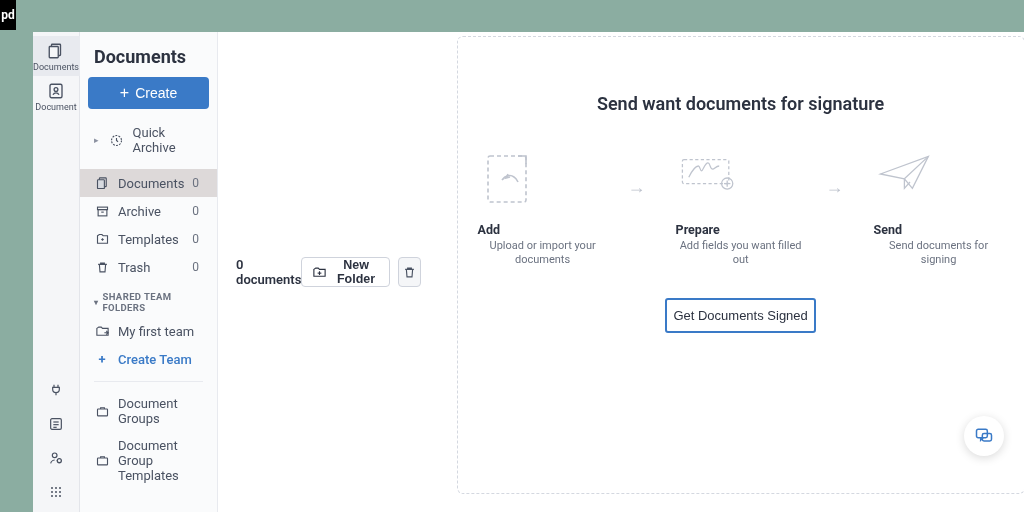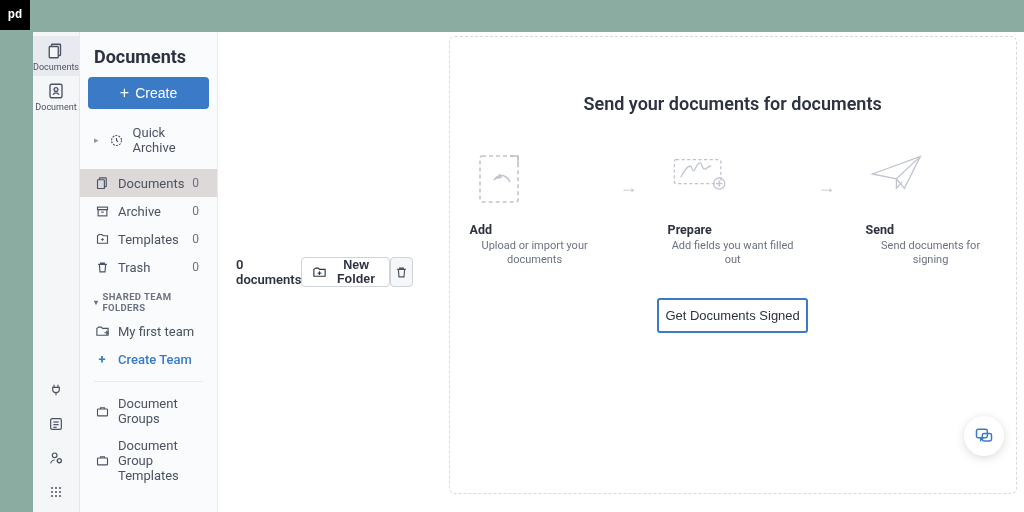--- a/index.html
+++ b/index.html
@@ -1,17 +1,17 @@
 <!DOCTYPE html>
 <html><head>
 <meta charset="utf-8">
 <style>
   * { box-sizing: border-box; margin: 0; padding: 0; }
   body { font-family: -apple-system, BlinkMacSystemFont, "Segoe UI", Roboto, Arial, sans-serif; background: #8bada1; width: 1024px; height: 512px; overflow: hidden; }
-  .logo-corner { position: absolute; top: 0; left: 0; width: 30px; height: 30px; background: #000; color: #fff; display: flex; align-items: center; justify-content: center; font-size: 12px; font-weight: bold; font-family: Liberation Mono, monospace; }
+  .logo-corner { position: absolute; top: 0; left: 0; width: 16px; height: 30px; background: #000; color: #fff; display: flex; align-items: center; justify-content: center; font-size: 12px; font-weight: bold; }
   .app { position: absolute; top: 32px; left: 33px; right: 0; bottom: 0; background: #fff; display: flex; }
   .rail { width: 47px; background: #f5f6f8; border-right: 1px solid #e3e5ea; display: flex; flex-direction: column; align-items: center; padding-top: 4px; }
   .rail-item { width: 47px; display: flex; flex-direction: column; align-items: center; padding: 6px 0 4px; cursor: pointer; }
   .rail-item.active { background: #e8eaef; }
   .rail-item .ri-icon { width: 18px; height: 18px; color: #4a5262; }
   .rail-item .ri-label { font-size: 9px; color: #4a5262; margin-top: 2px; }
   .rail-bottom { margin-top: auto; padding-bottom: 12px; display: flex; flex-direction: column; gap: 18px; align-items: center; }
   .rail-bottom .rb-icon { width: 16px; height: 16px; color: #4a5262; cursor: pointer; }
   .sidebar { width: 184px; background: #fafbfc; border-right: 1px solid #e8eaef; display: flex; flex-direction: column; padding: 14px 0 0; }
   .sidebar-title { font-size: 18px; font-weight: 700; color: #2c3240; padding: 0 14px 10px; }
@@ -20,21 +20,21 @@
   .side-row.active { background: #ddd9d9ff; }
   .side-row .count { margin-left: auto; font-size: 12px; color: #6b7280; padding-right: 4px; }
   .side-row .icon { width: 16px; height: 16px; flex-shrink: 0; color: #4a5262; display: flex; align-items: center; justify-content: center; }
   .side-caret { font-size: 9px; color: #8b91a0; margin-right: 2px; }
   .section-header { display: flex; align-items: center; gap: 4px; padding: 10px 14px 4px; font-size: 9.5px; font-weight: 700; letter-spacing: 0.4px; color: #6b7280; text-transform: uppercase; cursor: pointer; }
   .create-team { color: #3a7ac7; font-weight: 500; }
   .divider { height: 1px; background: #e8eaef; margin: 8px 14px; }
   .main { flex: 1; display: flex; flex-direction: row; background: #fff; }
   .topbar { display: flex; align-items: center; padding: 12px 18px; }
   .doc-count { font-size: 13px; font-weight: 600; color: #2c3240; }
-  .topbar-right { margin-left: auto; display: flex; }
+  .topbar-right { margin-left: auto; display: flex; gap: 8px; }
   .new-folder-btn { border: 1px solid #cfd3dc; background: #fff; border-radius: 4px; height: 30px; padding: 0 10px; display: flex; align-items: center; gap: 6px; font-size: 12.5px; font-weight: 600; color: #2c3240; cursor: pointer; }
   .trash-btn { border: 1px solid #cfd3dc; background: #f5f6f8; border-radius: 4px; width: 30px; height: 30px; display: flex; align-items: center; justify-content: center; cursor: pointer; }
   .empty-area { margin: 4px 18px 18px; border: 1.5px dashed #d4d8e0; border-radius: 6px; flex: 1; display: flex; flex-direction: column; align-items: center; padding: 56px 20px 40px; }
   .empty-title { font-size: 18px; font-weight: 600; color: #2c3240; margin-bottom: 36px; }
   .steps { display: flex; align-items: flex-start; gap: 20px; margin-bottom: 30px; }
   .step { width: 130px; display: flex; flex-direction: column; align-items: flex-start; text-align: center; }
   .step-illus { width: 64px; height: 58px; margin-bottom: 14px; color: #bfc4ce; }
   .step-title { font-size: 12.5px; font-weight: 700; color: #2c3240; margin-bottom: 2px; }
   .step-desc { font-size: 11px; color: #6b7280; line-height: 1.3; }
   .arrow { width: 28px; color: #bfc4ce; margin-top: 26px; font-size: 18px; }
@@ -227,21 +227,21 @@
           <span>
               <svg viewBox="0 0 24 24" width="15" height="15" fill="none" stroke="#4a5262" stroke-width="1.8">
                 <path d="M5 7h14M9 7V5h6v2M7 7l1 12h8l1-12"></path>
               </svg>
             </span>
         </button>
       </div>
     </div>
 
     <div class="empty-area">
-      <div class="empty-title">Send your documents for documents</div>
+      <div class="empty-title">Send want documents for signature</div>
       <div class="steps">
         <div class="step">
           <div class="step-illus">
             <svg viewBox="0 0 64 58" fill="none" stroke="currentColor" stroke-width="1.6">
                 <rect x="10" y="6" width="38" height="46" rx="2" stroke-dasharray="4 3"></rect>
                 <path d="M40 6h8v8" stroke-dasharray="0"></path>
                 <path d="M24 30c3-4 8-6 12-3 2 1 3 3 4 5"></path>
                 <path d="M30 24l-2 4 4-1"></path>
               </svg>
           </div>

